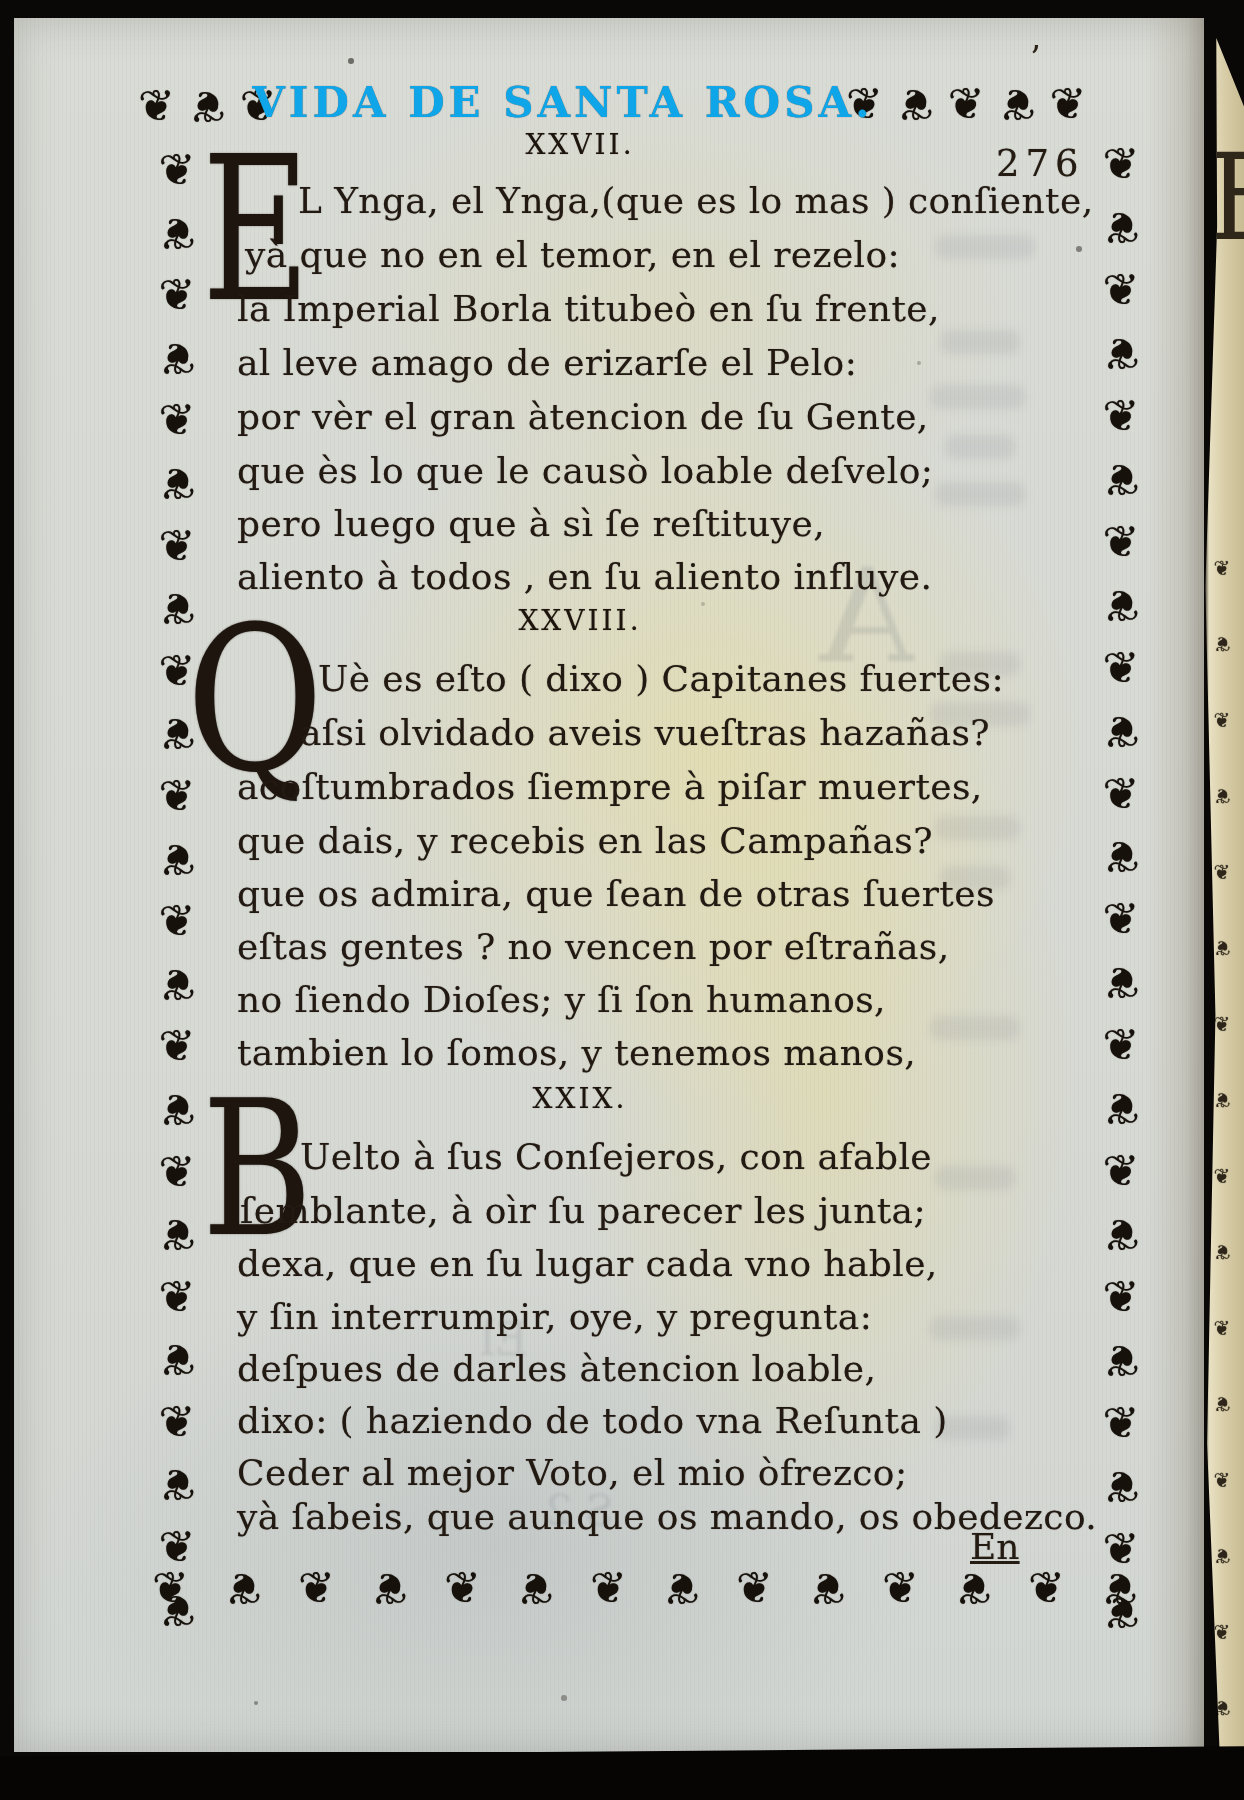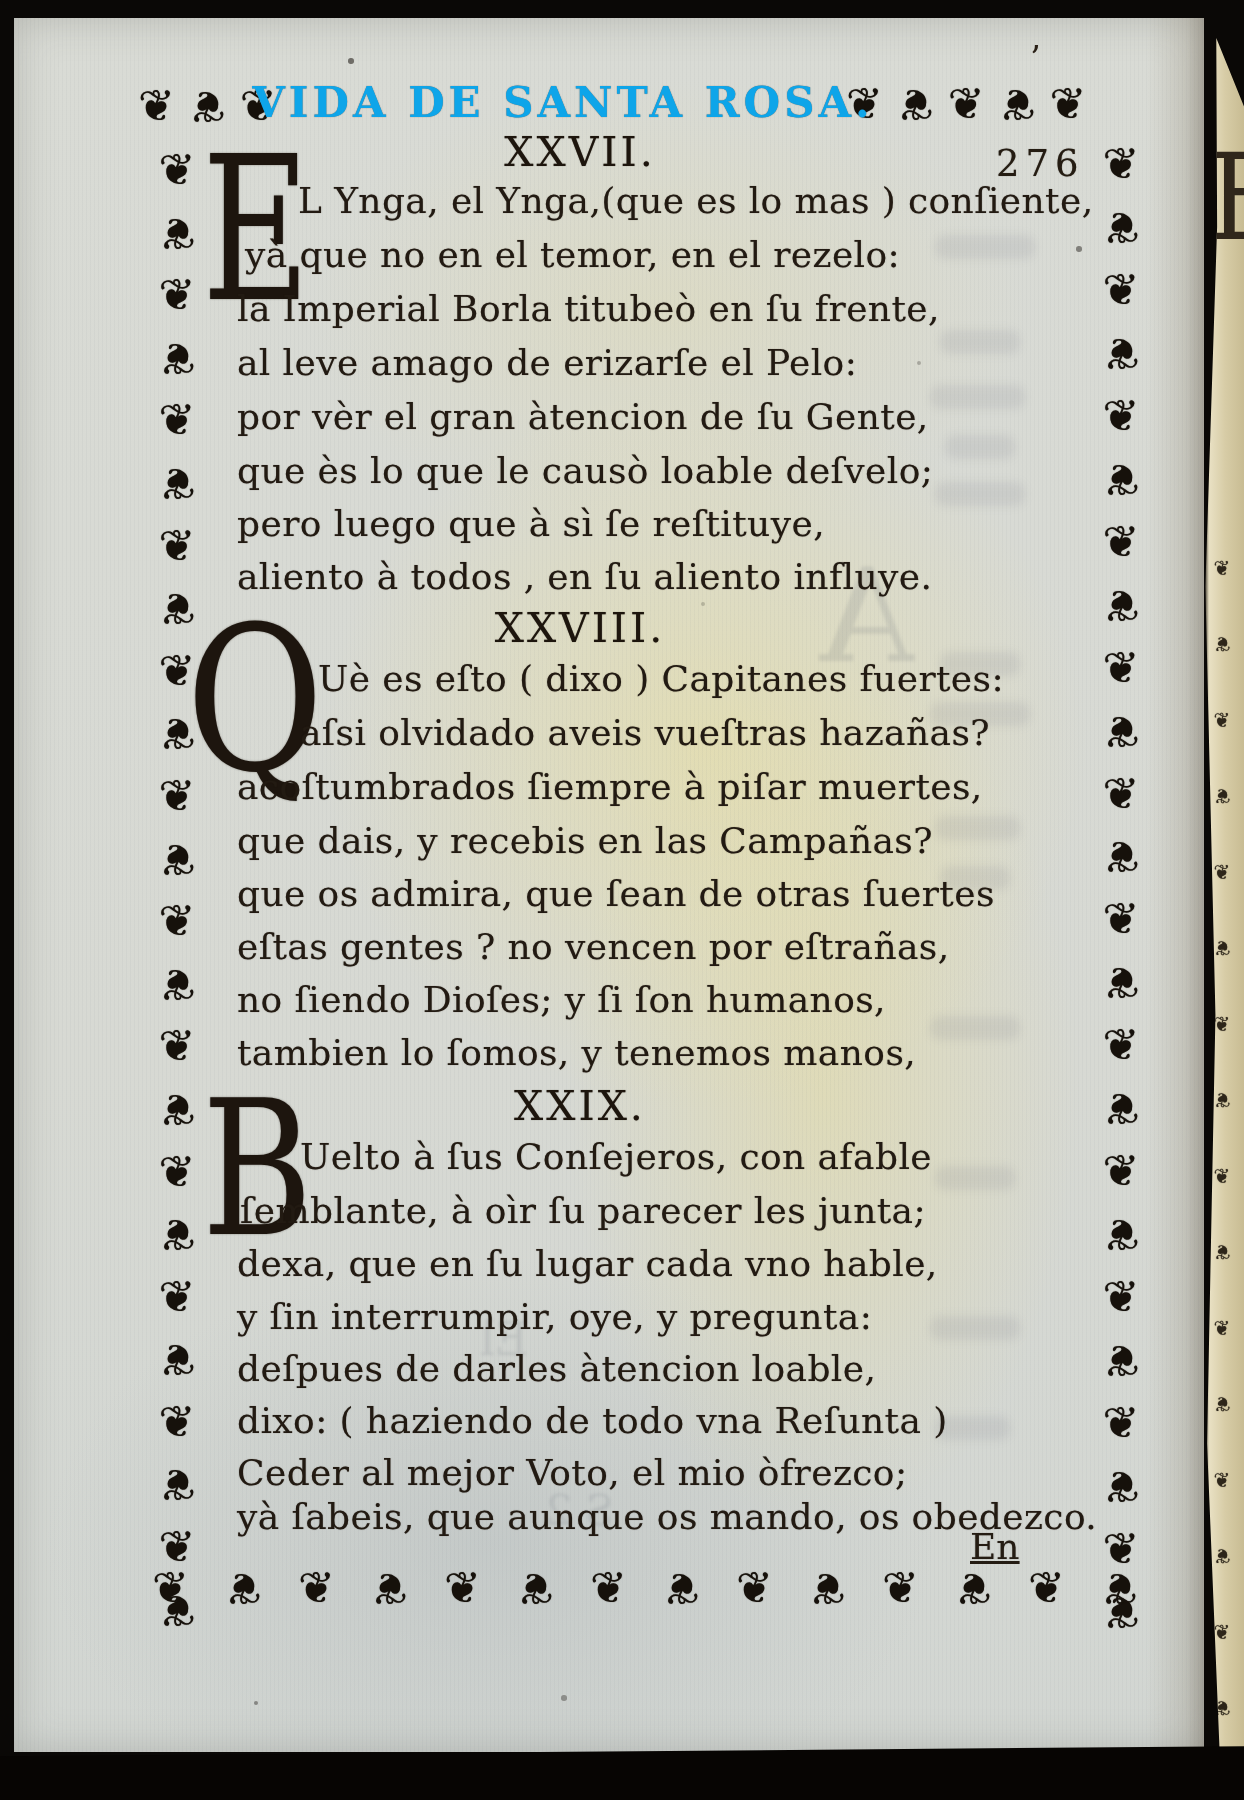--- a/index.html
+++ b/index.html
@@ -13,21 +13,21 @@
       radial-gradient(ellipse 40% 18% at 55% 17%, rgba(228,218,160,0.30), transparent 75%),
       radial-gradient(ellipse 50% 22% at 40% 88%, rgba(150,160,168,0.25), transparent 75%),
       linear-gradient(180deg,#d9dbd5 0%,#d7d9d3 60%,#d2d6d2 100%);
     box-shadow:inset 0 0 40px rgba(80,80,70,0.25);}
   .right-crease{position:absolute;left:1146px;top:18px;width:58px;height:1734px;
     background:linear-gradient(90deg, rgba(0,0,0,0), rgba(120,105,80,0.16) 70%, rgba(90,75,55,0.30));}
   .title{position:absolute;left:238px;top:78px;width:650px;text-align:center;font-size:42px;
     letter-spacing:4px;color:#0ea5e9;text-shadow:0 0 1px rgba(35,25,15,0.6);white-space:nowrap;font-weight:bold;}
   .pagenum{position:absolute;left:996px;top:142px;font-size:37px;letter-spacing:6px;color:#241c12;
     text-shadow:0 0 1px rgba(35,25,15,0.5);}
-  .heading{position:absolute;left:280px;width:600px;text-align:center;font-size:41px;
+  .heading{position:absolute;left:280px;width:600px;text-align:center;font-size:28px;
     letter-spacing:3px;color:#1d150d;text-shadow:0 0 1px rgba(35,25,15,0.55);}
   .vline{position:absolute;font-size:36px;color:#221a12;white-space:nowrap;letter-spacing:0.4px;
     text-shadow:0 0 1px rgba(40,30,20,0.5);}
   .dropcap{position:absolute;color:#1d150e;line-height:0.78;transform-origin:0 0;
     text-shadow:0 0 2px rgba(30,22,14,0.5);}
   .catchword{position:absolute;left:970px;top:1526px;font-size:36px;color:#241c13;
     text-shadow:0 0 1px rgba(40,30,20,0.5);text-decoration:underline;}
   .straymark{position:absolute;left:1030px;top:38px;font-size:34px;color:#2a2016;}
   .fl{font-family:"DejaVu Sans",sans-serif;font-size:44px;color:#16110b;line-height:1;
     text-shadow:0 0 1px rgba(25,18,10,0.6);}

